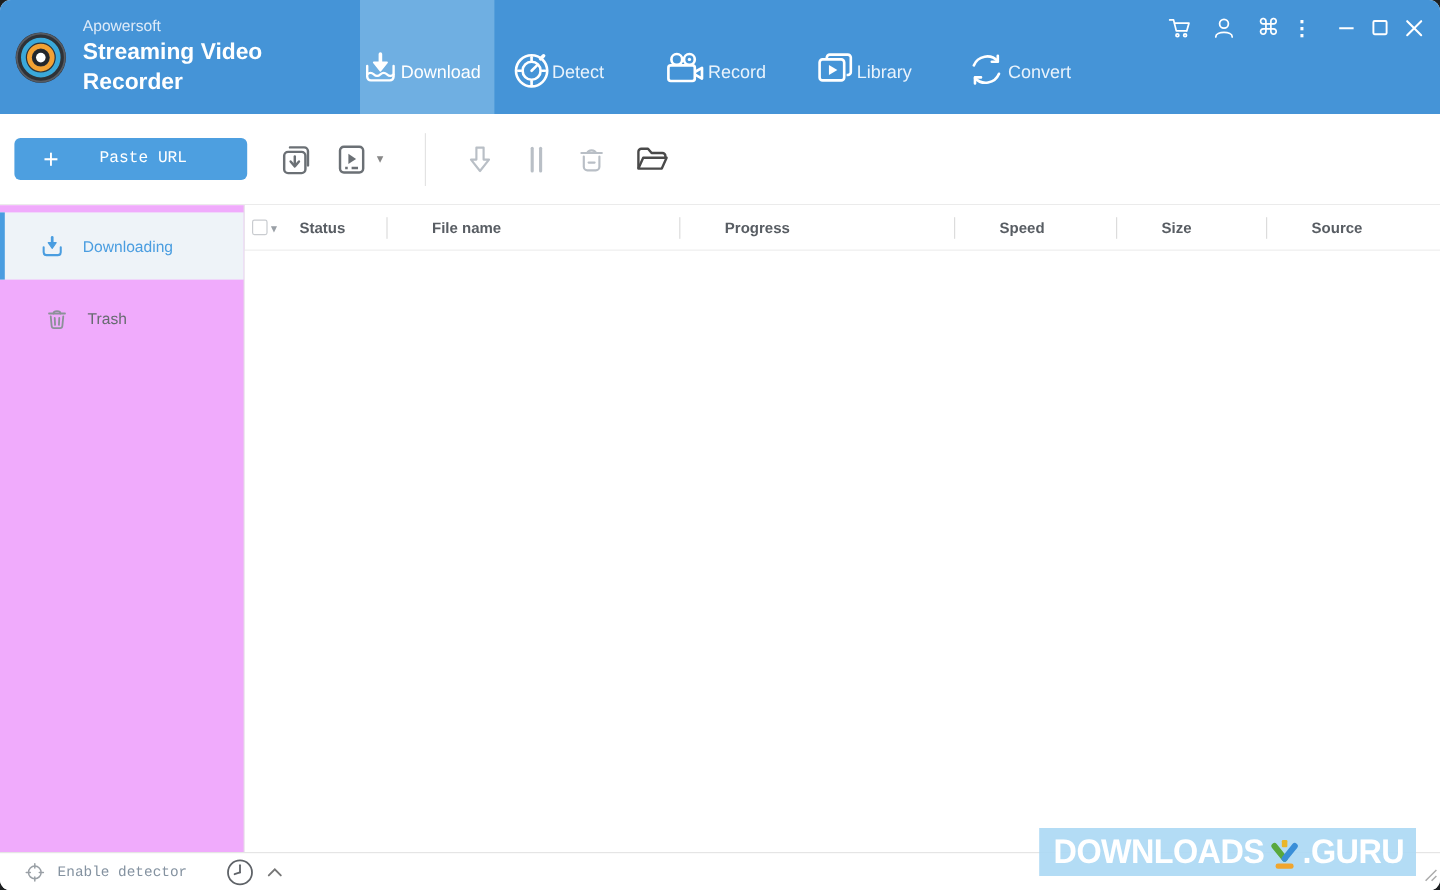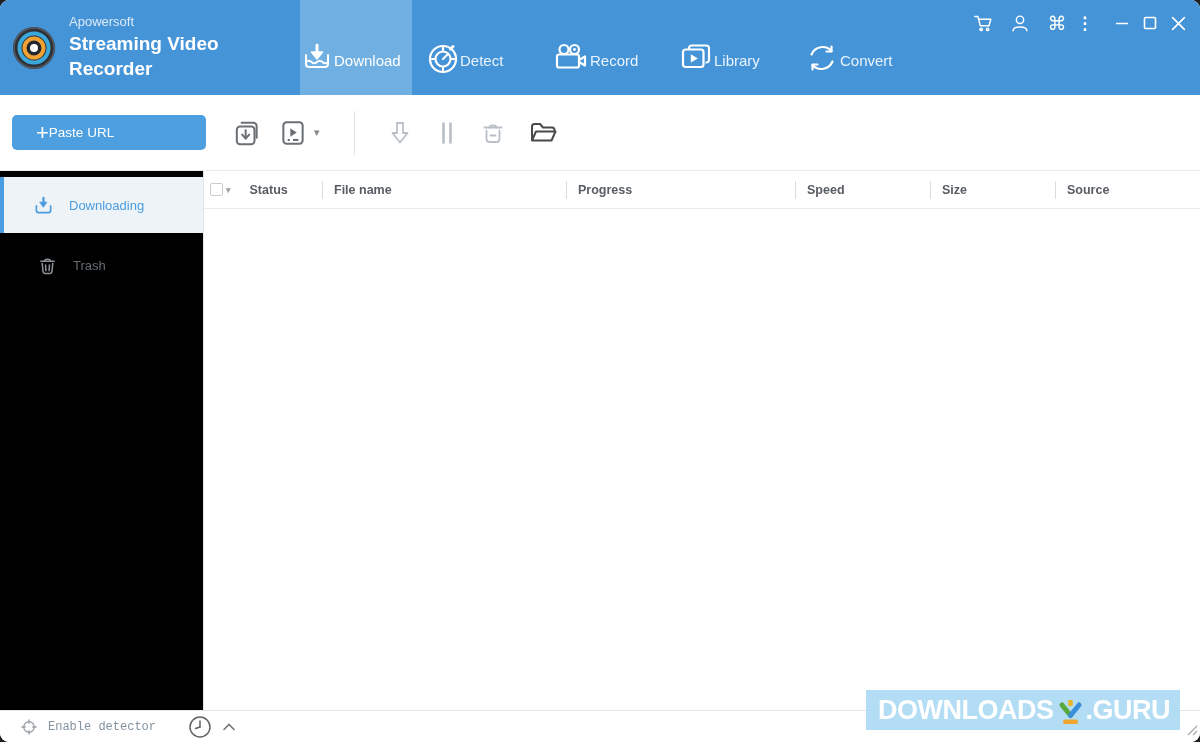--- a/index.html
+++ b/index.html
@@ -20,42 +20,42 @@
   .tab .tab-label { margin-top:6px; font-size:15px; color:#e9f3fc; }
   .tab.active .tab-label { color:#ffffff; }
   .win-controls { position:absolute; right:8px; top:10px; display:flex; align-items:center; }
   .wc-btn { width:28px; height:26px; display:flex; align-items:center; justify-content:center; cursor:pointer; }
   .wc-gap { width:9px; }
 
   
   .toolbar { height:76px; background:#fff; border-bottom:1px solid #ebebeb; display:flex; align-items:center; }
   .paste-btn { margin-left:12px; width:194px; height:35px; background:#4d9fe0; border:none; border-radius:5px; color:#fff; font-size:13.5px; font-family:inherit; display:flex; align-items:center; cursor:pointer; }
   .paste-btn .plus { font-size:22px; font-weight:300; margin-left:24px; line-height:1; }
-  .paste-btn .paste-label { flex:1; text-align:left; padding-right:16px; }
+  .paste-btn .paste-label { flex:1; text-align:center; padding-right:16px;font-family:Liberation Mono, monospace; }
   .tool-icon-btn { background:none; border:none; padding:0; margin:0; display:flex; align-items:center; justify-content:center; cursor:pointer; }
   .tb-i1 { margin-left:26px; }
   .tb-i2 { margin-left:16px; }
   .tb-sep { width:1px; height:44px; background:#e3e3e3; margin-left:34px; }
   .tb-a1 { margin-left:33px; }
   .tb-a2 { margin-left:25px; }
   .tb-a3 { margin-left:23px; }
   .tb-a4 { margin-left:22px; }
 
   
   .app-body { display:flex; height:539px; }
-  .sidebar { width:204px; border-right:1px solid #e4e4e4; background:#000000; padding-top:6px; }
+  .sidebar { width:204px; border-right:1px solid #e4e4e4; background:#f0abfc; padding-top:6px; }
   .side-item { height:56px; display:flex; align-items:center; gap:16px; padding-left:34px; border-left:4px solid transparent; cursor:pointer; }
   .side-item .side-label { font-size:13px; color:#666b70; }
   .side-item.active { background:#eef3f8; border-left-color:#4a9de0; padding-left:30px; }
   .side-item.active .side-label { color:#4a9de0; }
   .side-item + .side-item { margin-top:4px; }
 
   .main { flex:1; display:flex; flex-direction:column; background:#fff; }
   .grid-header { height:38px; border-bottom:1px solid #ebebeb; display:flex; align-items:center; font-size:12.5px; font-weight:bold; color:#585d63; }
-  .gh-cell { position:relative; height:100%; display:flex; align-items:center; padding-left:12px; }
+  .gh-cell { position:relative; height:100%; display:flex; align-items:center; padding-left:38px; }
   .gh-cell.divided::before { content:""; position:absolute; left:0; top:10px; height:18px; width:1px; background:#dcdcdc; }
   .gh-check { width:118px; padding-left:6px; display:flex; align-items:center; gap:3px; }
   .checkbox { width:13px; height:13px; border:1px solid #c9ccd0; border-radius:2px; background:#fff; cursor:pointer; }
   .check-caret { font-size:9px; color:#9aa0a6; cursor:pointer; }
   .gh-status-label { margin-left:16px; }
   .w-file { width:244px; } .w-prog { width:229px; } .w-speed { width:135px; } .w-size { width:125px; } .w-src { flex:1; }
   .grid-empty { flex:1; background:#fff; }
 
   
   .statusbar { height:32px; border-top:1px solid #e5e5e5; background:#fff; display:flex; align-items:center; }

